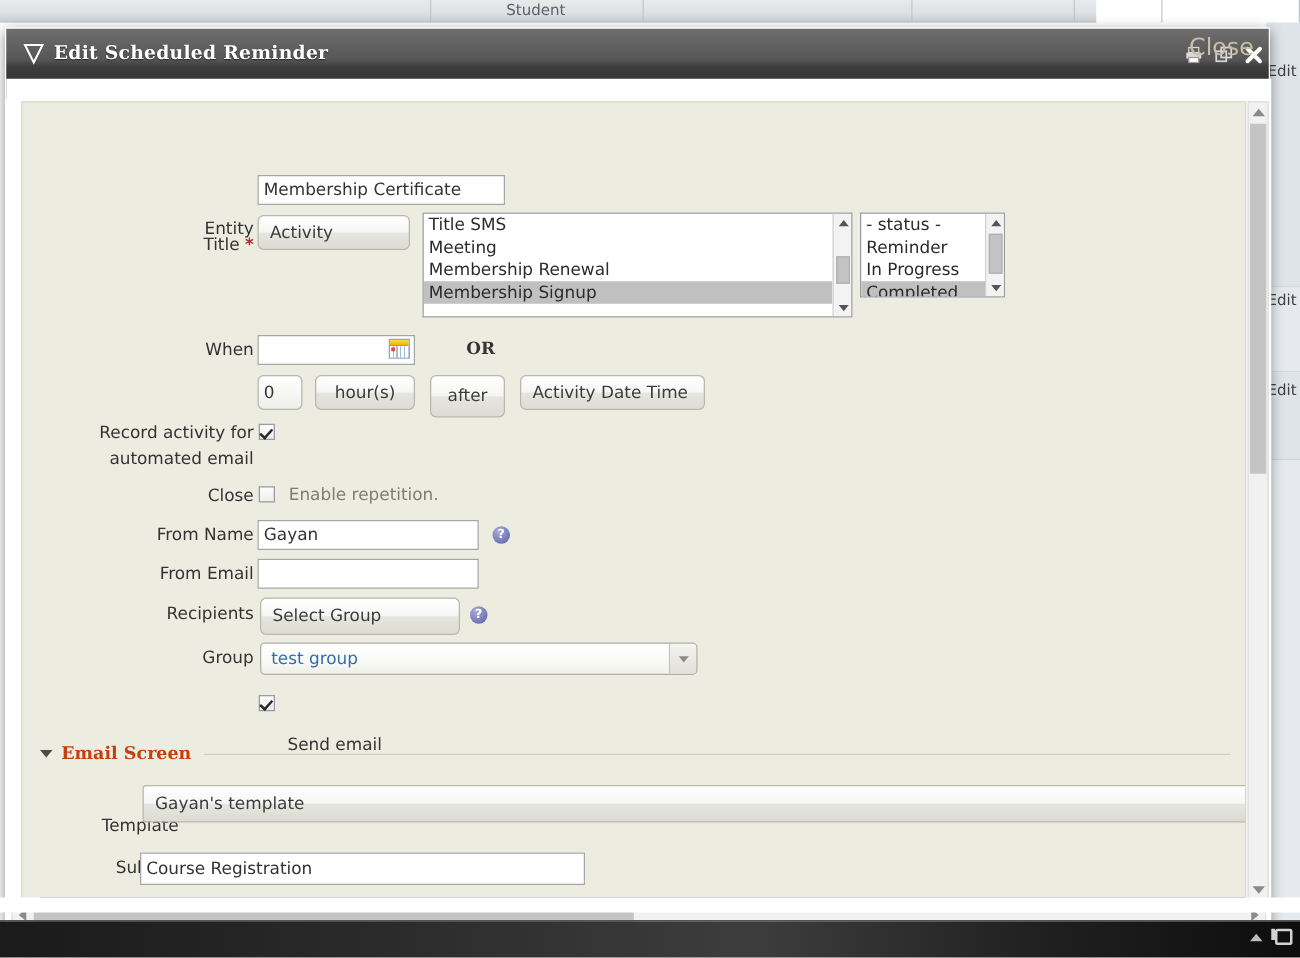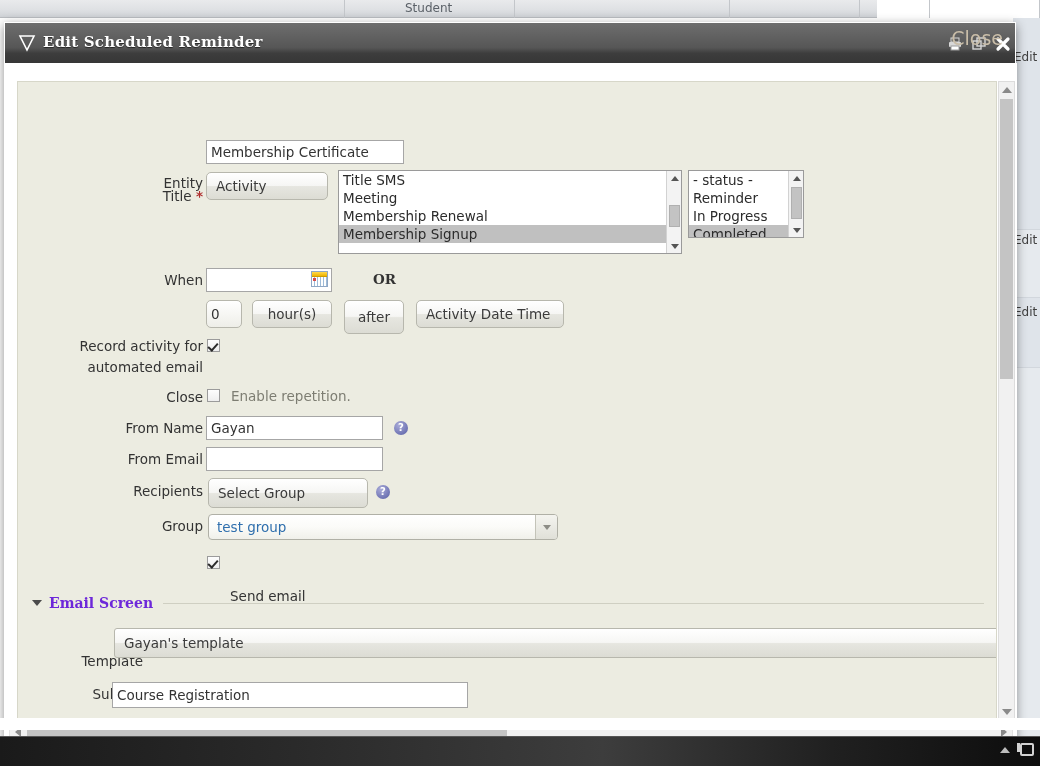--- a/index.html
+++ b/index.html
@@ -282,21 +282,21 @@
   }
   .sec .tri {
     width: 0; height: 0;
     border-left: 5px solid transparent;
     border-right: 5px solid transparent;
     border-top: 6px solid #4b4b4b;
     margin-right: 7px;
     cursor: pointer;
   }
   .sec .sec-title {
-    font-size: 14px; font-weight: bold; color: #6d28d9;
+    font-size: 14px; font-weight: bold; color: #c2410c;
     font-family: "DejaVu Serif","Liberation Serif",serif;
     white-space: nowrap;
   }
   .sec .sec-rule {
     flex: 1; height: 1px; background: #cfcfc2; margin-left: 10px;
   }
 
   
   #html-bar {
     position: absolute;

